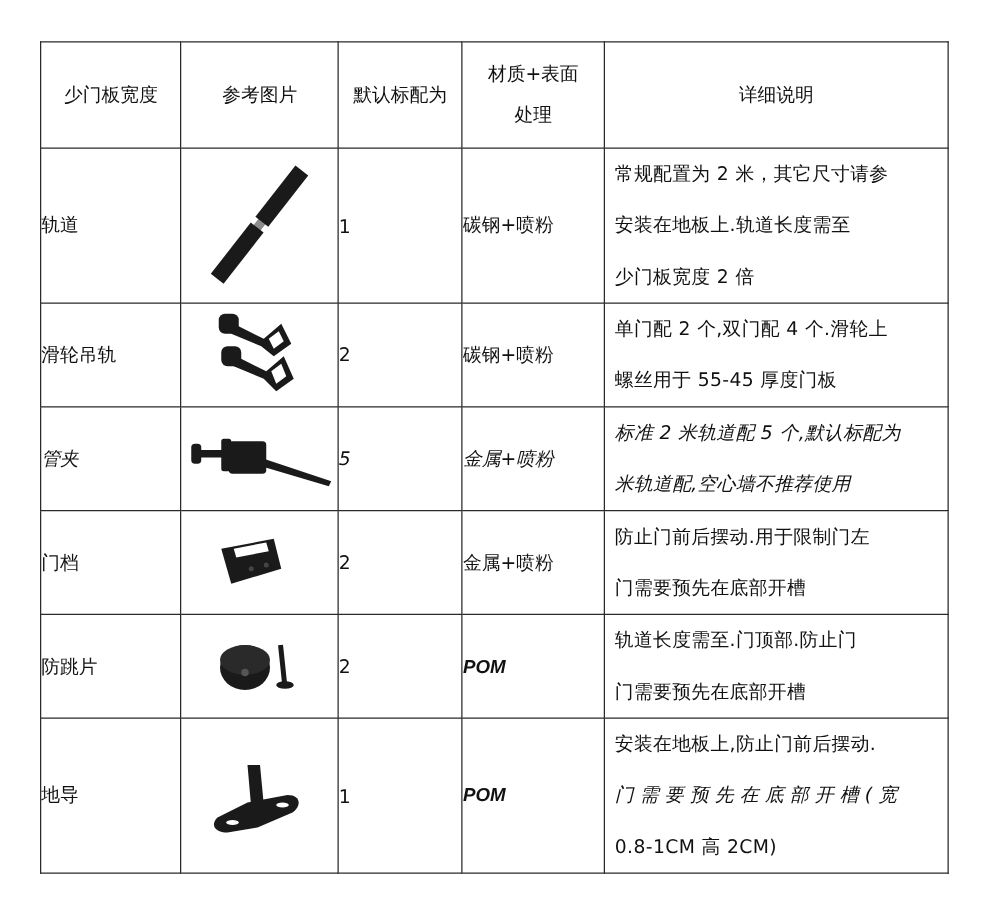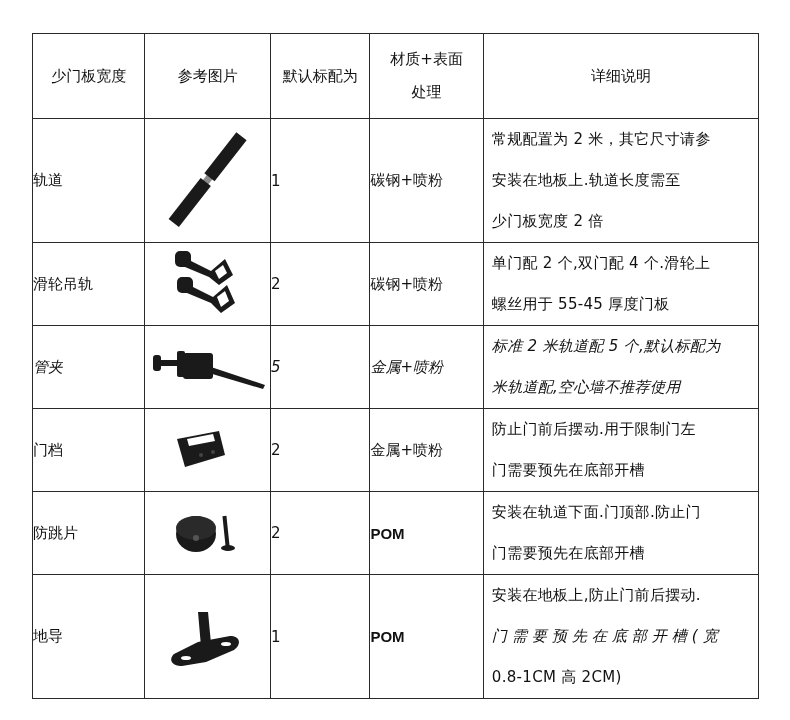--- a/index.html
+++ b/index.html
@@ -12,21 +12,21 @@
   th { height:84px; }
   .hdr-two { line-height:33px; }
   .c-name { width:112px; }
   .c-img { width:125px; }
   .c-qty { width:99px; }
   .c-mat { width:113px; }
   .c-desc { width:274px; }
   td.desc { text-align:left; padding:0 8px !important; line-height:41px; font-size:14.5px; letter-spacing:0.3px; }
   td.qty { font-weight:bold; font-size:14px; }
   td.mat { font-size:14.5px; }
-  td.mat.bold { font-weight:bold; font-family:"Liberation Sans", sans-serif; }
+  td.mat.bold { font-weight:bold; font-family:"Liberation Sans", sans-serif;font-style:italic; }
   .img-cell svg { display:block; margin:0 auto; }
   .r1 td { height:122px; }
   .r2 td { height:82px; }
   .r3 td { height:82px;font-style:italic; }
   .r4 td { height:82px; }
   .r5 td { height:82px; }
   .r6 td { height:122px; }
   .boldish { font-weight:bold; }
 </style>
 </head>
@@ -142,21 +142,21 @@
         <ellipse cx="28" cy="26" rx="20" ry="18" fill="#1a1a1a"></ellipse>
         <ellipse cx="28" cy="20" rx="20" ry="12" fill="#2a2a2a"></ellipse>
         <circle cx="28" cy="30" r="3" fill="#555"></circle>
         <rect x="56" y="8" width="4" height="30" fill="#1a1a1a" transform="rotate(-6 58 23)"></rect>
         <ellipse cx="60" cy="40" rx="7" ry="3" fill="#1a1a1a"></ellipse>
       </svg>
     </td>
     <td class="qty">2</td>
     <td class="mat bold">POM</td>
     <td class="desc">
-      <div>安装在轨道下面.门顶部.防止门</div>
+      <div>轨道长度需至.门顶部.防止门</div>
       <div>门需要预先在底部开槽</div>
     </td>
   </tr>
 
   <tr class="r6">
     <td>地导</td>
     <td class="img-cell">
       <svg width="80" height="70" viewBox="0 0 80 70">
         <path d="M6 52 L30 40 L62 34 C72 34 74 42 66 48 L38 60 L14 64 C4 64 0 58 6 52 Z" fill="#1a1a1a"></path>
         <path d="M30 10 L40 10 L44 52 L34 56 Z" fill="#1a1a1a"></path>

